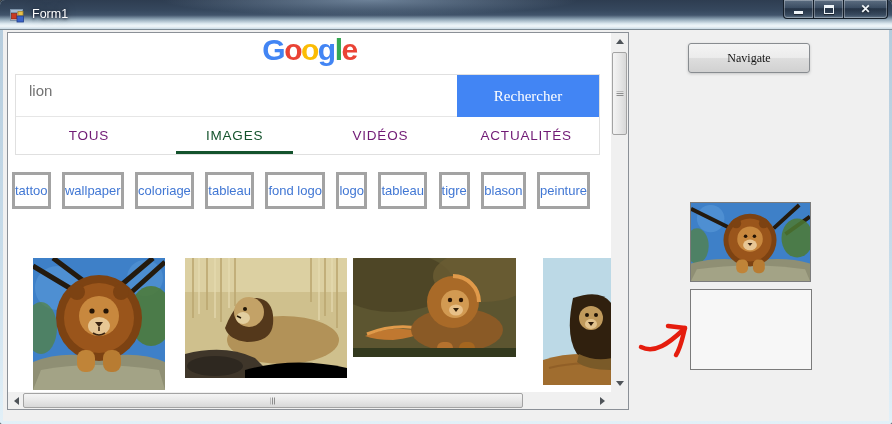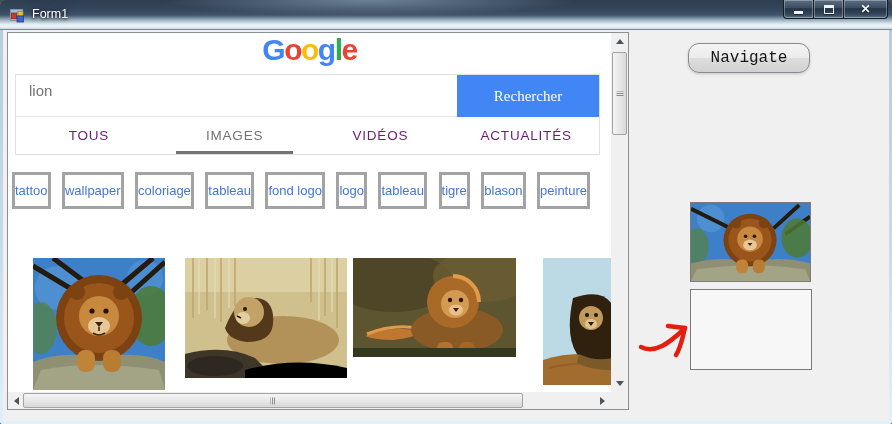--- a/index.html
+++ b/index.html
@@ -103,23 +103,23 @@
   .hthumb {
     position:absolute; top:1px; height:15px; left:15px; width:500px;
     background:linear-gradient(180deg,#f4f4f4,#e9e9e9 45%,#d8d8d8);
     border:1px solid #a3a3a3; border-radius:2px;
   }
   .hthumb::after { content:""; position:absolute; left:50%; top:50%; width:5px; height:7px; transform:translate(-50%,-50%);
     background:repeating-linear-gradient(90deg,#8d8d8d 0 1px, transparent 1px 2px); }
 
   
   .formbtn {
-    position:absolute; border:1px solid #888c90; border-radius:11px;
+    position:absolute; border:1px solid #888c90; border-radius:3px;
     background:linear-gradient(180deg,#f4f4f4 0%,#ececec 48%,#dddddd 52%,#d1d1d1 100%);
-    font-family:Liberation Mono, monospace; font-size:16px; color:#151515;
+    font-family:Liberation Serif, serif; font-size:12px; color:#151515;
     display:flex; align-items:center; justify-content:center; cursor:pointer;
     box-shadow:0 1px 3px rgba(0,0,0,.18);
   }
   .btn-navigate { left:688px; top:43px; width:122px; height:30px; }
   .btn-load { left:688px; top:151px; width:122px; height:43px; }
 
   .picbox { position:absolute; border:1px solid #7b7b7b; background:#fff; overflow:hidden; }
   .picbox svg { display:block; width:100%; height:100%; }
   .pic-loaded { left:690px; top:202px; width:121px; height:80px; }
   .pic-empty  { left:690px; top:289px; width:122px; height:81px; background:#f7f7f7; }
@@ -163,21 +163,21 @@
         <span style="color: rgb(66, 133, 244);">G</span><span style="color: rgb(234, 67, 53);">o</span><span style="color: rgb(251, 188, 5);">o</span><span style="color: rgb(66, 133, 244);">g</span><span style="color: rgb(52, 168, 83);">l</span><span style="color: rgb(234, 67, 53);">e</span>
       </div>
 
       <div class="search-card">
         <div class="search-row">
           <input class="search-input" type="text" value="lion" style="">
           <button class="search-btn" style="background-color: rgb(66, 133, 244);">Rechercher</button>
         </div>
         <div class="tabs-row">
           <div class="tab">TOUS</div>
-          <div class="tab active" style="color: #737373;">IMAGES</div>
+          <div class="tab active" style="color: #14532d;">IMAGES</div>
           <div class="tab">VIDÉOS</div>
           <div class="tab">ACTUALITÉS</div>
         </div>
       </div>
 
       <div class="chips">
         <span class="chip">tattoo</span>
         <span class="chip">wallpaper</span>
         <span class="chip">coloriage</span>
         <span class="chip">tableau</span>

